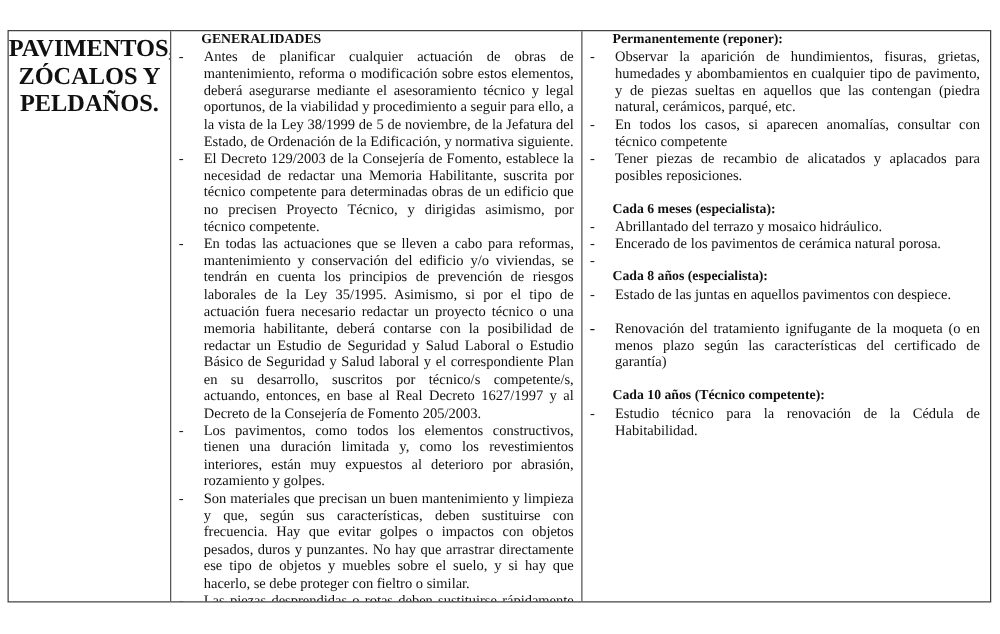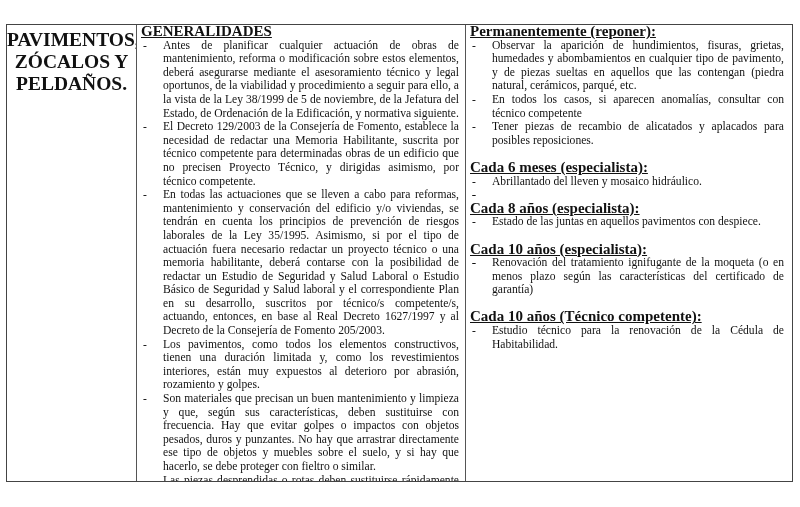--- a/index.html
+++ b/index.html
@@ -47,23 +47,23 @@
     .section-title {
       font-family: "Liberation Serif", serif;
       font-weight: bold;
       font-size: 19.5px;
       line-height: 22px;
       text-align: center;
       letter-spacing: 0px;
     }
     .heading {
       font-weight: bold;
-      text-decoration: underline;
-      font-size: 15px;
+      font-size: 11px;
       line-height: 13.6px;
+      margin-left: 20px;
     }
     .list {
       list-style: none;
       margin: 0;
       padding: 0;
     }
     .item {
       position: relative;
       padding-left: 22px;
       font-size: 11.6px;
@@ -107,35 +107,34 @@
       <ul class="list">
         <li class="item"><span class="dash">-</span><span>Observar la aparición de hundimientos, fisuras, grietas, humedades y abombamientos en cualquier tipo de pavimento, y de piezas sueltas en aquellos que las contengan (piedra natural, cerámicos, parqué, etc.</span></li>
         <li class="item"><span class="dash">-</span><span> En todos los casos, si aparecen anomalías, consultar con técnico competente</span></li>
         <li class="item"><span class="dash">-</span><span>Tener piezas de recambio de alicatados y aplacados para posibles reposiciones.</span></li>
       </ul>
     </div>
 
     <div class="group">
       <div class="heading">Cada 6 meses (especialista):</div>
       <ul class="list">
-        <li class="item"><span class="dash">-</span><span>Abrillantado del lleven y mosaico hidráulico.</span></li>
-        <li class="item"><span class="dash">-</span></li>
+        <li class="item"><span class="dash">-</span><span>Abrillantado del terrazo y mosaico hidráulico.</span></li>
+        <li class="item"><span class="dash">-</span><span>Encerado de los pavimentos de cerámica natural porosa.</span></li>
         <li class="item"><span class="dash">-</span></li>
       </ul>
     </div>
 
     <div class="group">
       <div class="heading">Cada 8 años (especialista):</div>
       <ul class="list">
         <li class="item"><span class="dash">-</span><span>Estado de las juntas en aquellos pavimentos con despiece.</span></li>
       </ul>
     </div>
 
     <div class="group">
-      <div class="heading">Cada 10 años (especialista):</div>
       <ul class="list">
         <li class="item"><span class="dash">-</span></li>
         <li class="item"><span class="dash">-</span><span>Renovación del tratamiento ignifugante de la moqueta (o en menos plazo según las características del certificado de garantía)</span></li>
       </ul>
     </div>
 
     <div class="group">
       <div class="heading">Cada 10 años (Técnico competente):</div>
       <ul class="list">
         <li class="item"><span class="dash">-</span><span>Estudio técnico para la renovación de la Cédula de Habitabilidad.</span></li>

